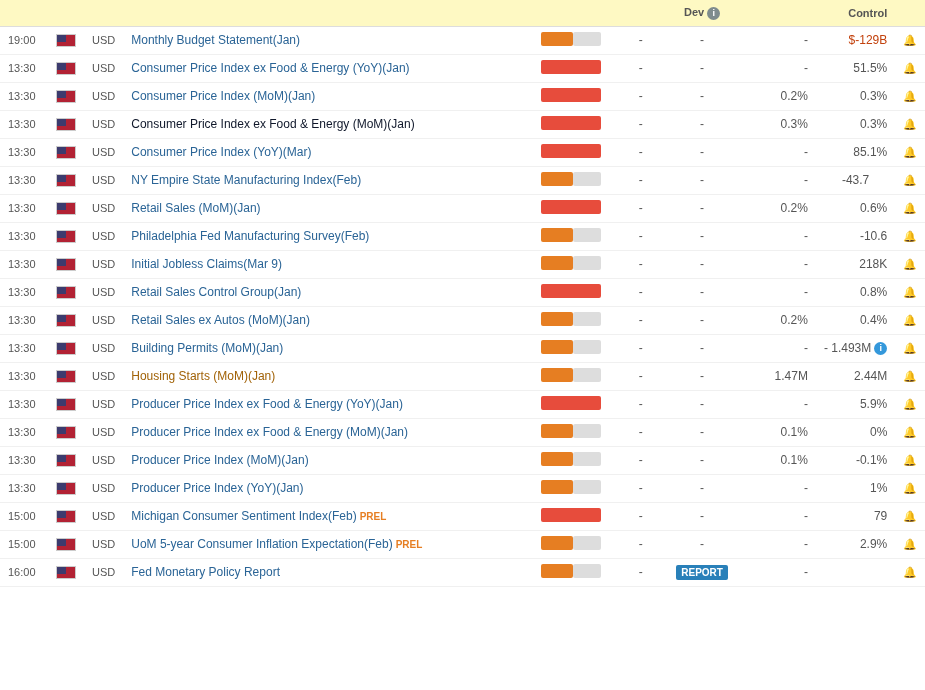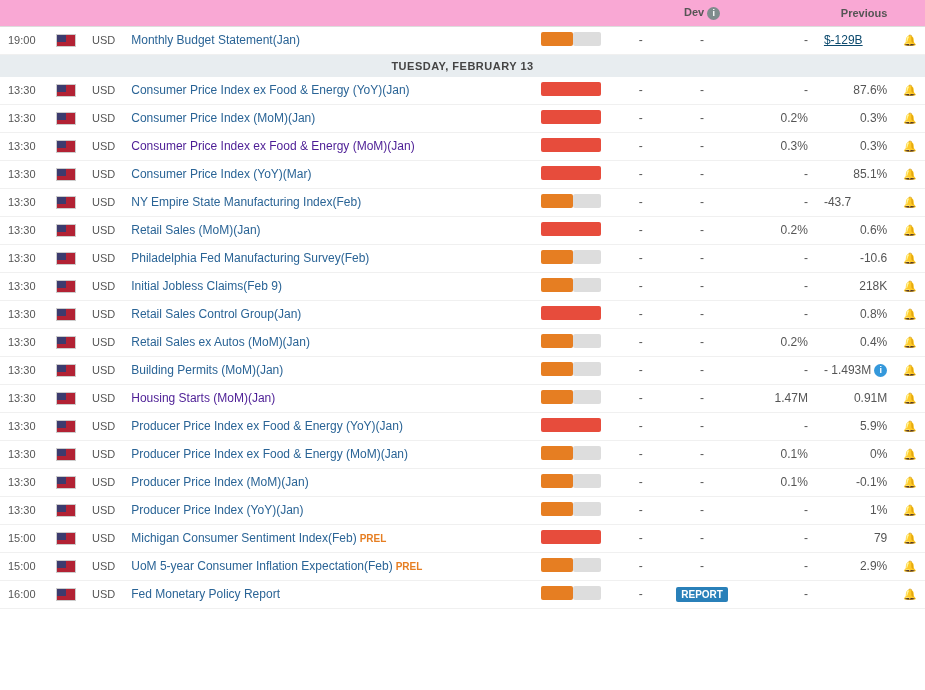--- a/index.html
+++ b/index.html
@@ -11,21 +11,21 @@
     }
     .table-container {
       width: 925px;
       overflow: hidden;
     }
     table {
       width: 100%;
       border-collapse: collapse;
     }
     thead tr {
-      background: #f9a8d4;
+      background: #fef9c3;
     }
     thead th {
       padding: 6px 8px;
       text-align: left;
       font-weight: bold;
       color: #555;
       font-size: 11px;
       border-bottom: 1px solid #ddd;
       white-space: nowrap;
     }
@@ -161,56 +161,53 @@
         <th class="time-col"></th>
         <th style="width:30px;"></th>
         <th style="width:30px;"></th>
         <th></th>
         <th class="center" style="width:80px;"></th>
         <th class="center" style="width:55px;"></th>
         <th class="center" style="width:40px;">
           Dev <span class="dev-info">i</span>
         </th>
         <th class="right" style="width:80px;"></th>
-        <th class="right" style="width:70px;">Previous</th>
+        <th class="right" style="width:70px;">Control</th>
         <th style="width:20px;"></th>
       </tr>
     </thead>
     <tbody id="calendar-body">
         <tr class="data-row">
           <td class="time-col">19:00</td>
           <td style="width: 24px;"><span class="flag-icon us-flag"></span></td>
           <td class="currency-col" style="font-size: 11px; color: rgb(85, 85, 85);">USD</td>
           <td class="event-col" style="color: rgb(42, 100, 150); cursor: pointer;">Monthly Budget Statement(Jan)</td>
           <td class="impact-col"><div class="impact-bar">
               <div class="bar-filled bar-orange" style="width: 32px; height: 14px; border-radius: 2px;"></div>
               <div class="bar-empty" style="width: 28px; height: 14px; border-radius: 2px;"></div>
             </div></td>
           <td class="actual-col" style="text-align: center; color: rgb(85, 85, 85);">-</td>
           <td class="dev-col" style="text-align: center; color: rgb(85, 85, 85);">-</td>
           <td class="consensus-col" style="text-align: right; color: rgb(85, 85, 85);">-</td>
-          <td class="previous-col" style="text-align: left; color: #0c4a6e; text-decoration: underline;">$-129B</td>
-          <td class="bell-col" style="text-align: center;"><span class="bell-icon" style="font-size: 11px; color: rgb(204, 204, 204);">🔔</span></td>
-        </tr>
-        <tr class="day-header">
-          <td colspan="10">TUESDAY, FEBRUARY 13</td>
+          <td class="previous-col" style="text-align: right; color: #c2410c;">$-129B</td>
+          <td class="bell-col" style="text-align: center;"><span class="bell-icon" style="font-size: 11px; color: rgb(204, 204, 204);">🔔</span></td>
         </tr>
         <tr class="data-row">
           <td class="time-col">13:30</td>
           <td style="width: 24px;"><span class="flag-icon us-flag"></span></td>
           <td class="currency-col" style="font-size: 11px; color: rgb(85, 85, 85);">USD</td>
           <td class="event-col" style="color: rgb(42, 100, 150); cursor: pointer;">Consumer Price Index ex Food &amp; Energy (YoY)(Jan)</td>
           <td class="impact-col"><div class="impact-bar">
               <div class="bar-filled bar-red" style="width: 60px; height: 14px; border-radius: 2px;"></div>
               <div style="width: 0px; height: 14px; border-radius: 2px;"></div>
             </div></td>
           <td class="actual-col" style="text-align: center; color: rgb(85, 85, 85);">-</td>
           <td class="dev-col" style="text-align: center; color: rgb(85, 85, 85);">-</td>
           <td class="consensus-col" style="text-align: right; color: rgb(85, 85, 85);">-</td>
-          <td class="previous-col" style="text-align: right; color: rgb(85, 85, 85);">87.6%</td>
+          <td class="previous-col" style="text-align: right; color: rgb(85, 85, 85);">51.5%</td>
           <td class="bell-col" style="text-align: center;"><span class="bell-icon" style="font-size: 11px; color: rgb(204, 204, 204);">🔔</span></td>
         </tr>
         <tr class="data-row">
           <td class="time-col">13:30</td>
           <td style="width: 24px;"><span class="flag-icon us-flag"></span></td>
           <td class="currency-col" style="font-size: 11px; color: rgb(85, 85, 85);">USD</td>
           <td class="event-col" style="color: rgb(42, 100, 150); cursor: pointer;">Consumer Price Index (MoM)(Jan)</td>
           <td class="impact-col"><div class="impact-bar">
               <div class="bar-filled bar-red" style="width: 60px; height: 14px; border-radius: 2px;"></div>
               <div style="width: 0px; height: 14px; border-radius: 2px;"></div>
@@ -218,21 +215,21 @@
           <td class="actual-col" style="text-align: center; color: rgb(85, 85, 85);">-</td>
           <td class="dev-col" style="text-align: center; color: rgb(85, 85, 85);">-</td>
           <td class="consensus-col" style="text-align: right; color: rgb(85, 85, 85);">0.2%</td>
           <td class="previous-col" style="text-align: right; color: rgb(85, 85, 85);">0.3%</td>
           <td class="bell-col" style="text-align: center;"><span class="bell-icon" style="font-size: 11px; color: rgb(204, 204, 204);">🔔</span></td>
         </tr>
         <tr class="data-row">
           <td class="time-col">13:30</td>
           <td style="width: 24px;"><span class="flag-icon us-flag"></span></td>
           <td class="currency-col" style="font-size: 11px; color: rgb(85, 85, 85);">USD</td>
-          <td class="event-col" style="color: #4c1d95; cursor: pointer; margin-left: 28px;">Consumer Price Index ex Food &amp; Energy (MoM)(Jan)</td>
+          <td class="event-col" style="color: #0f172a; cursor: pointer; margin-left: 28px;">Consumer Price Index ex Food &amp; Energy (MoM)(Jan)</td>
           <td class="impact-col"><div class="impact-bar">
               <div class="bar-filled bar-red" style="width: 60px; height: 14px; border-radius: 2px;"></div>
               <div style="width: 0px; height: 14px; border-radius: 2px;"></div>
             </div></td>
           <td class="actual-col" style="text-align: center; color: rgb(85, 85, 85);">-</td>
           <td class="dev-col" style="text-align: center; color: rgb(85, 85, 85);">-</td>
           <td class="consensus-col" style="text-align: right; color: rgb(85, 85, 85);">0.3%</td>
           <td class="previous-col" style="text-align: right; color: rgb(85, 85, 85);">0.3%</td>
           <td class="bell-col" style="text-align: center;"><span class="bell-icon" style="font-size: 11px; color: rgb(204, 204, 204);">🔔</span></td>
         </tr>
@@ -256,21 +253,21 @@
           <td style="width: 24px;"><span class="flag-icon us-flag"></span></td>
           <td class="currency-col" style="font-size: 11px; color: rgb(85, 85, 85);">USD</td>
           <td class="event-col" style="color: rgb(42, 100, 150); cursor: pointer;">NY Empire State Manufacturing Index(Feb)</td>
           <td class="impact-col"><div class="impact-bar">
               <div class="bar-filled bar-orange" style="width: 32px; height: 14px; border-radius: 2px;"></div>
               <div class="bar-empty" style="width: 28px; height: 14px; border-radius: 2px;"></div>
             </div></td>
           <td class="actual-col" style="text-align: center; color: rgb(85, 85, 85);">-</td>
           <td class="dev-col" style="text-align: center; color: rgb(85, 85, 85);">-</td>
           <td class="consensus-col" style="text-align: right; color: rgb(85, 85, 85);">-</td>
-          <td class="previous-col" style="text-align: left; color: rgb(85, 85, 85);">-43.7</td>
+          <td class="previous-col" style="text-align: center; color: rgb(85, 85, 85);">-43.7</td>
           <td class="bell-col" style="text-align: center;"><span class="bell-icon" style="font-size: 11px; color: rgb(204, 204, 204);">🔔</span></td>
         </tr>
         <tr class="data-row">
           <td class="time-col">13:30</td>
           <td style="width: 24px;"><span class="flag-icon us-flag"></span></td>
           <td class="currency-col" style="font-size: 11px; color: rgb(85, 85, 85);">USD</td>
           <td class="event-col" style="color: rgb(42, 100, 150); cursor: pointer;">Retail Sales (MoM)(Jan)</td>
           <td class="impact-col"><div class="impact-bar">
               <div class="bar-filled bar-red" style="width: 60px; height: 14px; border-radius: 2px;"></div>
               <div style="width: 0px; height: 14px; border-radius: 2px;"></div>
@@ -293,21 +290,21 @@
           <td class="actual-col" style="text-align: center; color: rgb(85, 85, 85);">-</td>
           <td class="dev-col" style="text-align: center; color: rgb(85, 85, 85);">-</td>
           <td class="consensus-col" style="text-align: right; color: rgb(85, 85, 85);">-</td>
           <td class="previous-col" style="color: rgb(85, 85, 85);">-10.6</td>
           <td class="bell-col" style="text-align: center;"><span class="bell-icon" style="font-size: 11px; color: rgb(204, 204, 204);">🔔</span></td>
         </tr>
         <tr class="data-row">
           <td class="time-col">13:30</td>
           <td style="width: 24px;"><span class="flag-icon us-flag"></span></td>
           <td class="currency-col" style="font-size: 11px; color: rgb(85, 85, 85);">USD</td>
-          <td class="event-col" style="color: rgb(42, 100, 150); cursor: pointer;">Initial Jobless Claims(Feb 9)</td>
+          <td class="event-col" style="color: rgb(42, 100, 150); cursor: pointer;">Initial Jobless Claims(Mar 9)</td>
           <td class="impact-col"><div class="impact-bar">
               <div class="bar-filled bar-orange" style="width: 32px; height: 14px; border-radius: 2px;"></div>
               <div class="bar-empty" style="width: 28px; height: 14px; border-radius: 2px;"></div>
             </div></td>
           <td class="actual-col" style="text-align: center; color: rgb(85, 85, 85);">-</td>
           <td class="dev-col" style="text-align: center; color: rgb(85, 85, 85);">-</td>
           <td class="consensus-col" style="text-align: right; color: rgb(85, 85, 85);">-</td>
           <td class="previous-col" style="text-align: right; color: rgb(85, 85, 85);">218K</td>
           <td class="bell-col" style="text-align: center;"><span class="bell-icon" style="font-size: 11px; color: rgb(204, 204, 204);">🔔</span></td>
         </tr>
@@ -353,29 +350,29 @@
           <td class="actual-col" style="text-align: center; color: rgb(85, 85, 85);">-</td>
           <td class="dev-col" style="text-align: center; color: rgb(85, 85, 85);">-</td>
           <td class="consensus-col" style="text-align: right; color: rgb(85, 85, 85);">-</td>
           <td class="previous-col" style="text-align: right; color: rgb(85, 85, 85);"><span>- </span><span>1.493M</span><span class="info-icon">i</span></td>
           <td class="bell-col" style="text-align: center;"><span class="bell-icon" style="font-size: 11px; color: rgb(204, 204, 204);">🔔</span></td>
         </tr>
         <tr class="data-row">
           <td class="time-col">13:30</td>
           <td style="width: 24px;"><span class="flag-icon us-flag"></span></td>
           <td class="currency-col" style="font-size: 11px; color: rgb(85, 85, 85);">USD</td>
-          <td class="event-col" style="color: #4c1d95; cursor: pointer;">Housing Starts (MoM)(Jan)</td>
+          <td class="event-col" style="color: #a16207; cursor: pointer;">Housing Starts (MoM)(Jan)</td>
           <td class="impact-col"><div class="impact-bar">
               <div class="bar-filled bar-orange" style="width: 32px; height: 14px; border-radius: 2px;"></div>
               <div class="bar-empty" style="width: 28px; height: 14px; border-radius: 2px;"></div>
             </div></td>
           <td class="actual-col" style="text-align: center; color: rgb(85, 85, 85);">-</td>
           <td class="dev-col" style="text-align: center; color: rgb(85, 85, 85);">-</td>
           <td class="consensus-col" style="text-align: right; color: rgb(85, 85, 85);">1.47M</td>
-          <td class="previous-col" style="text-align: right; color: rgb(85, 85, 85);">0.91M</td>
+          <td class="previous-col" style="text-align: right; color: rgb(85, 85, 85);">2.44M</td>
           <td class="bell-col" style="text-align: center;"><span class="bell-icon" style="font-size: 11px; color: rgb(204, 204, 204);">🔔</span></td>
         </tr>
         <tr class="data-row">
           <td class="time-col">13:30</td>
           <td style="width: 24px;"><span class="flag-icon us-flag"></span></td>
           <td class="currency-col" style="font-size: 11px; color: rgb(85, 85, 85);">USD</td>
           <td class="event-col" style="color: rgb(42, 100, 150); cursor: pointer;">Producer Price Index ex Food &amp; Energy (YoY)(Jan)</td>
           <td class="impact-col"><div class="impact-bar">
               <div class="bar-filled bar-red" style="width: 60px; height: 14px; border-radius: 2px;"></div>
               <div style="width: 0px; height: 14px; border-radius: 2px;"></div>

